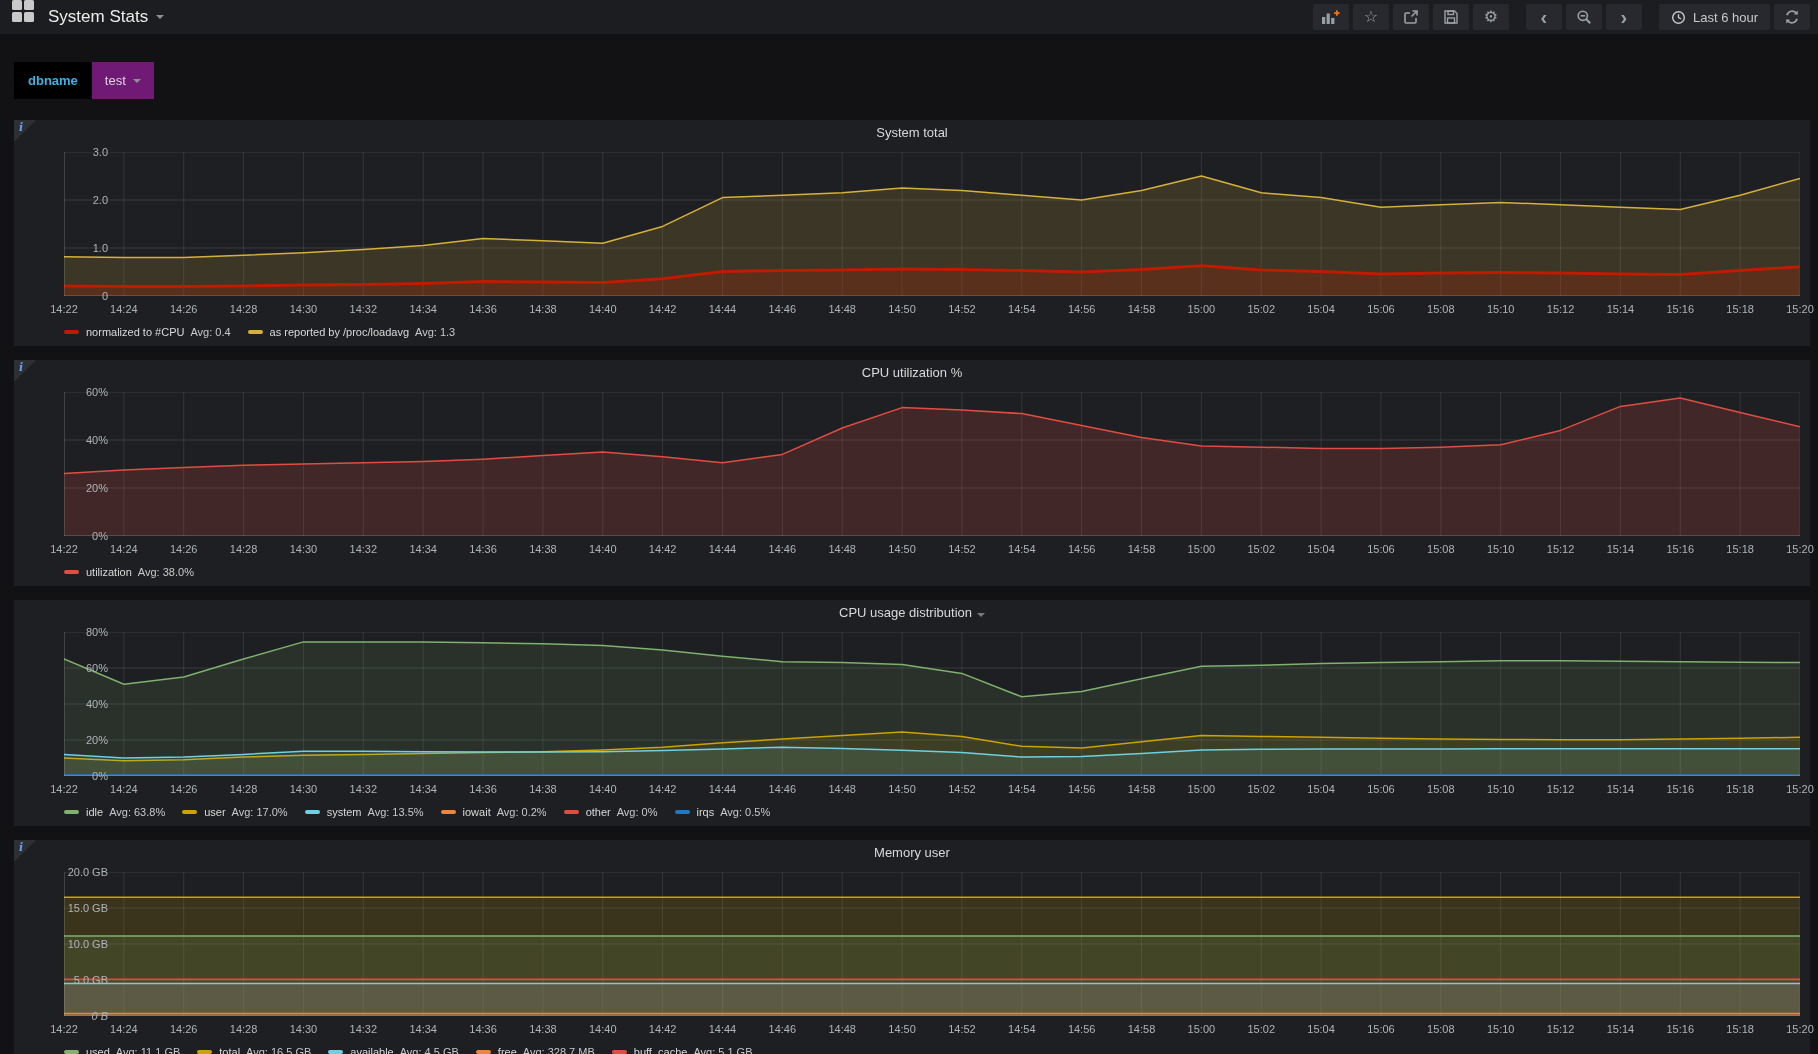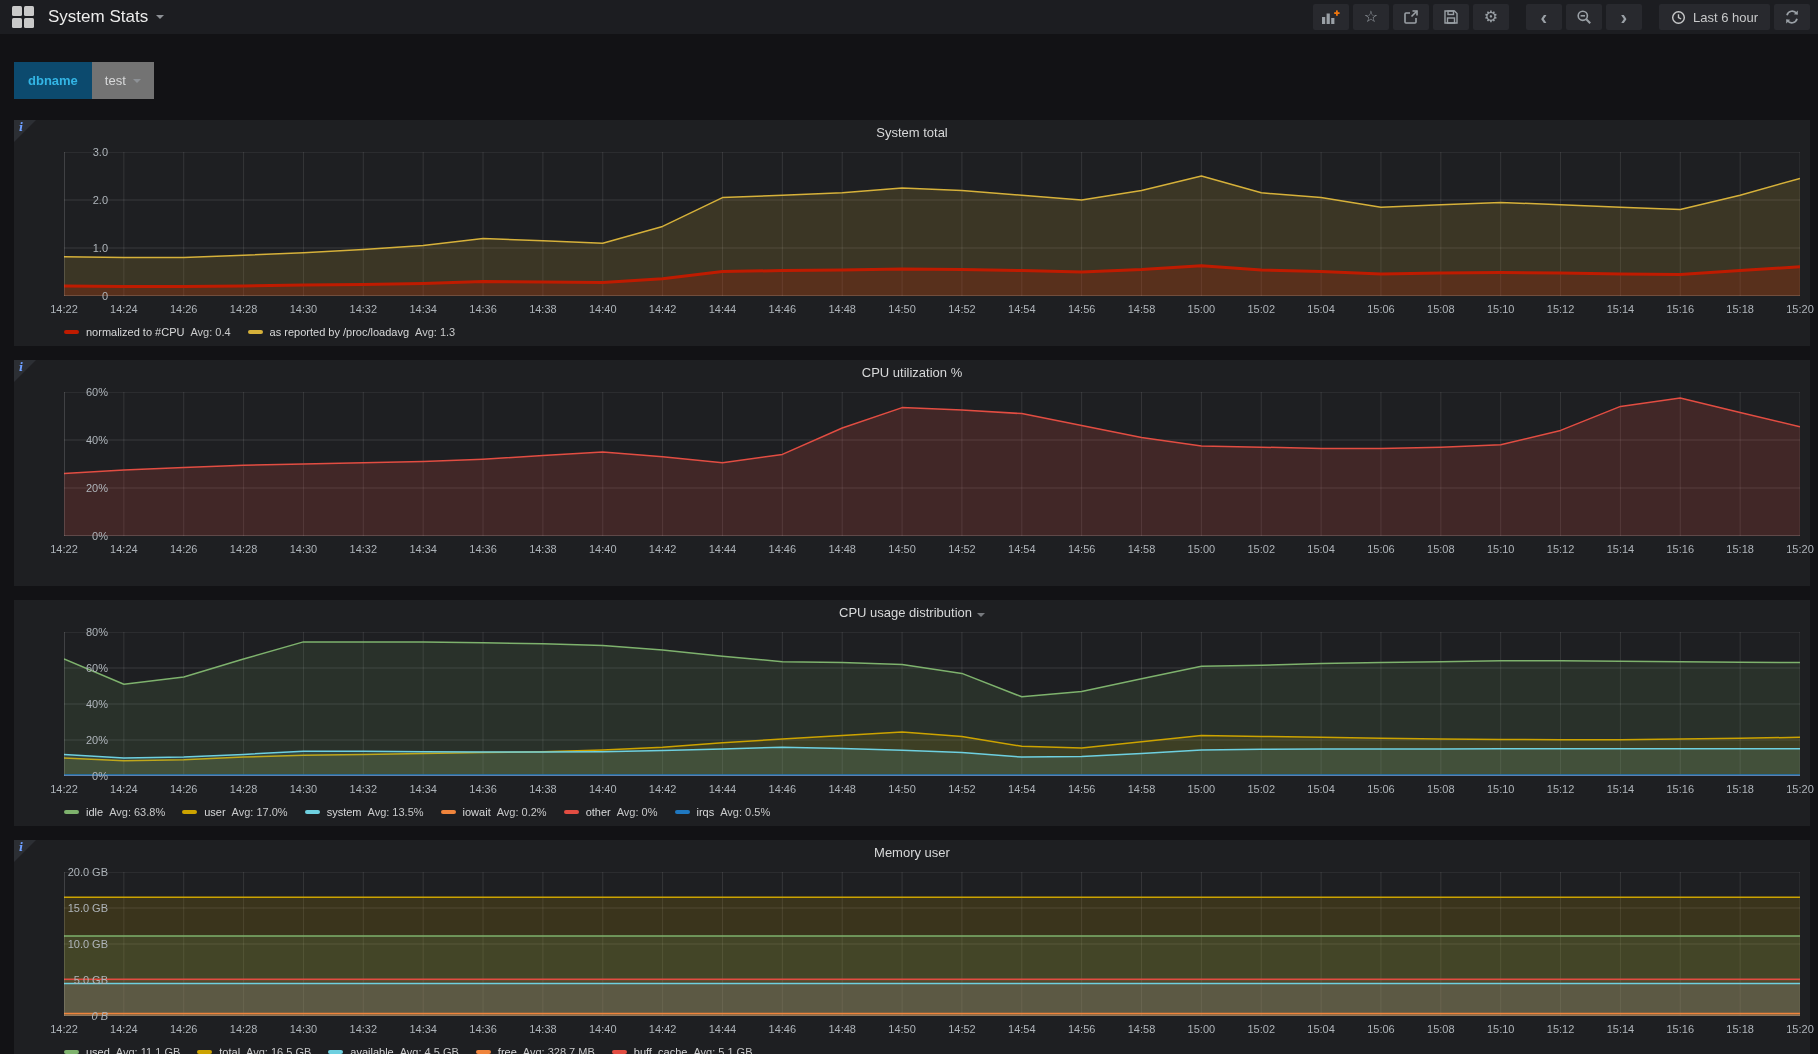--- a/index.html
+++ b/index.html
@@ -3,36 +3,36 @@
 <meta charset="utf-8">
 <style>
   html,body{margin:0;padding:0;}
   body{
     width:1818px;height:1054px;overflow:hidden;position:relative;
     background:#121215;
     font-family:"Liberation Sans", sans-serif;
     -webkit-font-smoothing:antialiased;
   }
   
-  .navbar{display:flex;align-items:center;height:34px;background:#1c1d21;padding:0 8px 0 12px;}
+  .navbar{display:flex;height:34px;background:#1c1d21;padding:0 8px 0 12px;}
   .logo{display:grid;grid-template-columns:10px 10px;grid-template-rows:10px 10px;gap:2px;margin-right:14px;cursor:pointer;}
   .logo span{background:#c9c9c9;border-radius:1.5px;}
   .dash-title{display:flex;align-items:center;gap:8px;color:#ececec;font-size:17px;cursor:pointer;}
   .caret{width:0;height:0;border-left:4px solid transparent;border-right:4px solid transparent;border-top:4px solid #8d9196;display:inline-block;}
   .nav-right{margin-left:auto;display:flex;align-items:center;gap:4px;}
   .btn{height:26px;min-width:36px;display:flex;align-items:center;justify-content:center;background:#28292e;border-radius:2px;color:#9aa0a6;cursor:pointer;font-size:15px;}
   .btn svg{display:block;}
   .btn.glyph{font-size:16px;line-height:1;}
   .gap{width:9px;}
   .time-btn{padding:0 12px;gap:7px;font-size:13px;color:#c8c9ca;}
   
   .submenu{position:absolute;top:62px;left:14px;display:flex;}
   .var-control{display:flex;height:37px;font-size:13px;cursor:pointer;}
-  .var-label{display:flex;align-items:center;padding:16px 14px;background:#0c4a6e;color:#33b5e5;font-weight:bold;text-align:center;}
-  .var-value{display:flex;align-items:center;gap:7px;padding:0 13px;background:#737373;color:#d8d9da;}
+  .var-label{display:flex;align-items:center;padding:16px 14px;background:#000000;color:#33b5e5;font-weight:bold;text-align:center;}
+  .var-value{display:flex;align-items:center;gap:7px;padding:0 13px;background:#701a75;color:#d8d9da;}
   
   .panel{position:absolute;left:14px;right:8px;height:226px;background:#1e1f22;}
   .panel-title{height:26px;line-height:26px;text-align:center;color:#d8d9da;font-size:13px;font-weight:500;cursor:pointer;}
   .panel-title .caret{margin-left:5px;opacity:.8;}
   .info-corner{position:absolute;top:0;left:0;width:0;height:0;border-top:22px solid #2c2f34;border-right:22px solid transparent;cursor:pointer;}
   .info-corner i{position:absolute;top:-21px;left:5px;color:#6e9fff;font-size:11px;font-family:"DejaVu Serif",serif;font-weight:bold;}
   .plot{position:absolute;left:0;right:10px;top:26px;bottom:50px;}
   .plotarea{position:absolute;left:50px;right:0;top:6px;bottom:0;}
   .plotarea svg{position:absolute;width:100%;height:100%;}
   .ylabels span{position:absolute;right:calc(100% - 44px);transform:translateY(-50%);color:#aeb4ba;font-size:11px;white-space:nowrap;}
@@ -312,20 +312,27 @@
         <span style="left: 68.9655%;">15:02</span>
         <span style="left: 72.4138%;">15:04</span>
         <span style="left: 75.8621%;">15:06</span>
         <span style="left: 79.3103%;">15:08</span>
         <span style="left: 82.7586%;">15:10</span>
         <span style="left: 86.2069%;">15:12</span>
         <span style="left: 89.6552%;">15:14</span>
         <span style="left: 93.1034%;">15:16</span>
         <span style="left: 96.5517%;">15:18</span>
         <span style="left: 100%;">15:20</span>
+      </div>
+      <div class="legend">
+        <div class="legend-item">
+          <span class="legend-chip" style="background: rgb(226, 77, 66);"></span>
+          <b>utilization</b>
+          <span>Avg: 38.0%</span>
+        </div>
       </div>
     </div>
     <div class="panel" style="top: 600px;">
       <div class="panel-title"><span>CPU usage distribution</span><span class="caret"></span></div>
       <div class="plot">
         <div class="plotarea">
           <svg viewBox="0 0 1 1" preserveAspectRatio="none">
             <line x1="0" x2="1" y1="1" y2="1" stroke="rgba(255,255,255,0.12)" stroke-width="1" vector-effect="non-scaling-stroke"></line>
             <line x1="0" x2="1" y1="0.75" y2="0.75" stroke="rgba(255,255,255,0.12)" stroke-width="1" vector-effect="non-scaling-stroke"></line>
             <line x1="0" x2="1" y1="0.5" y2="0.5" stroke="rgba(255,255,255,0.12)" stroke-width="1" vector-effect="non-scaling-stroke"></line>

